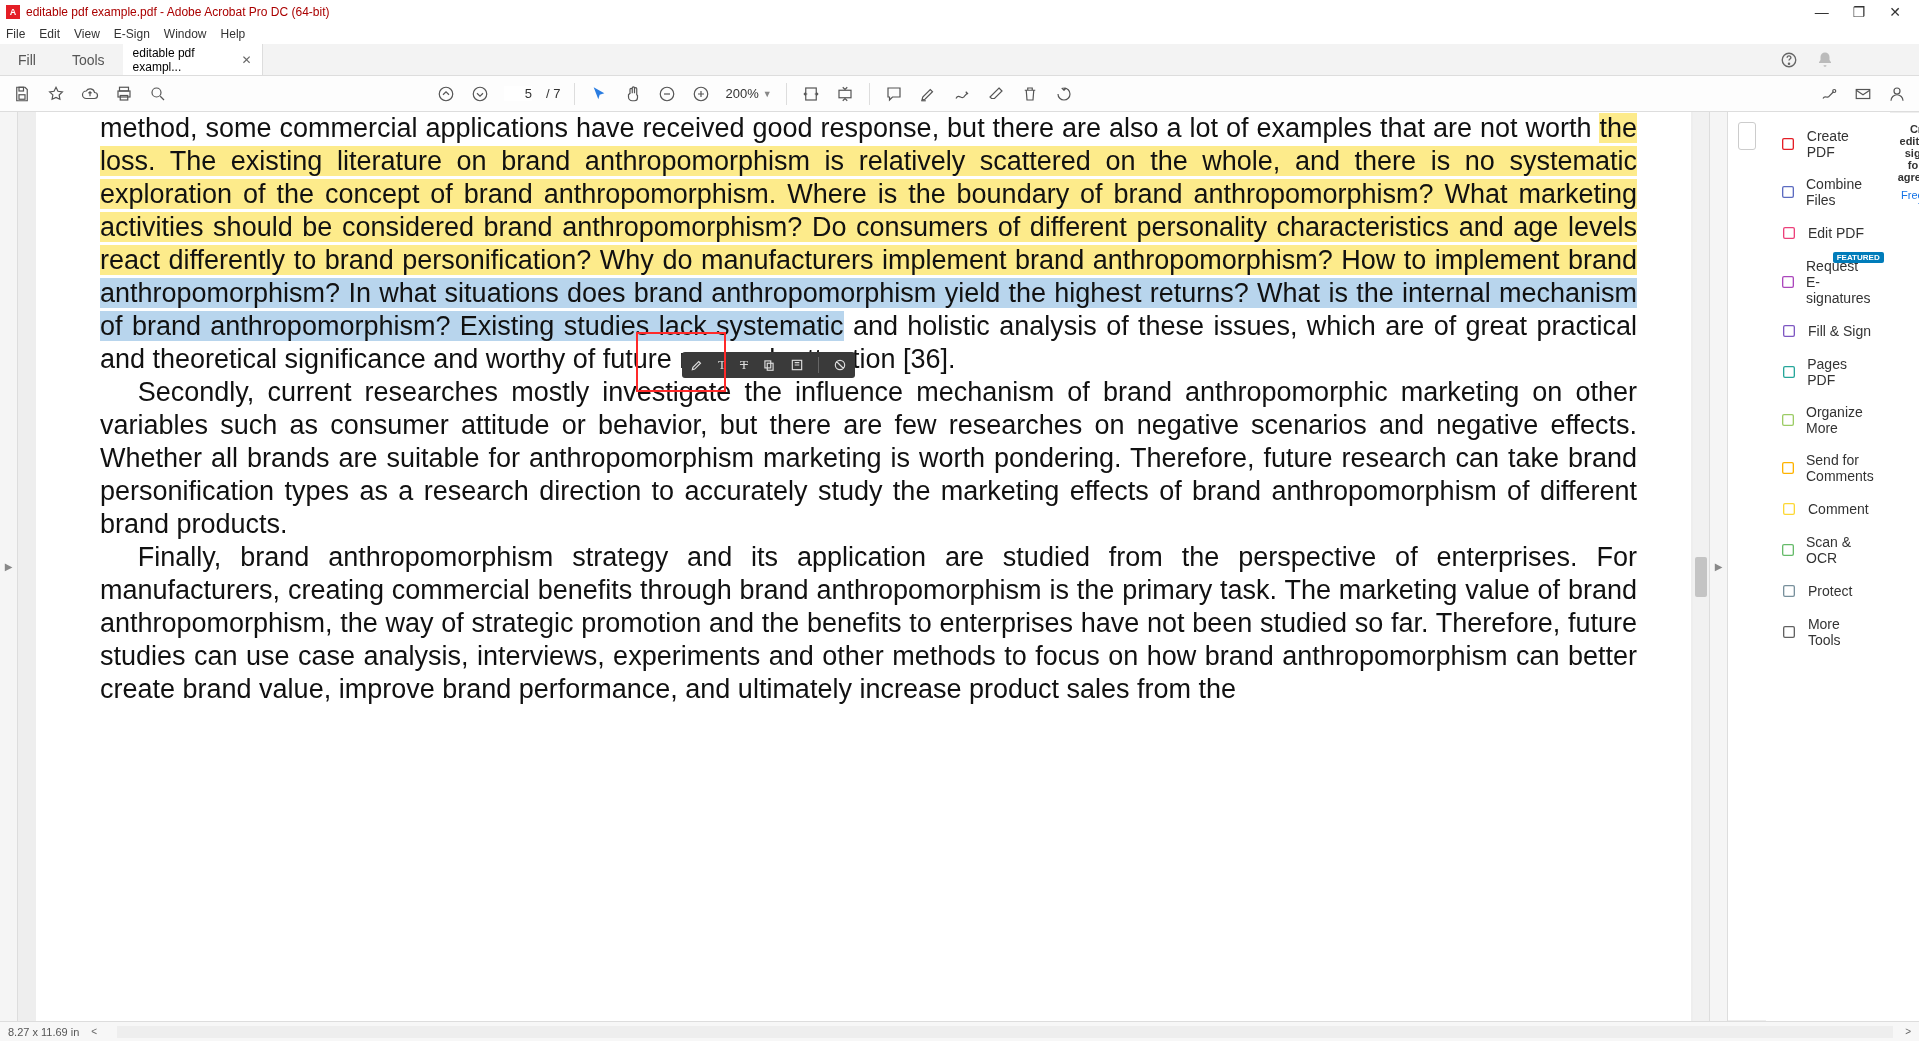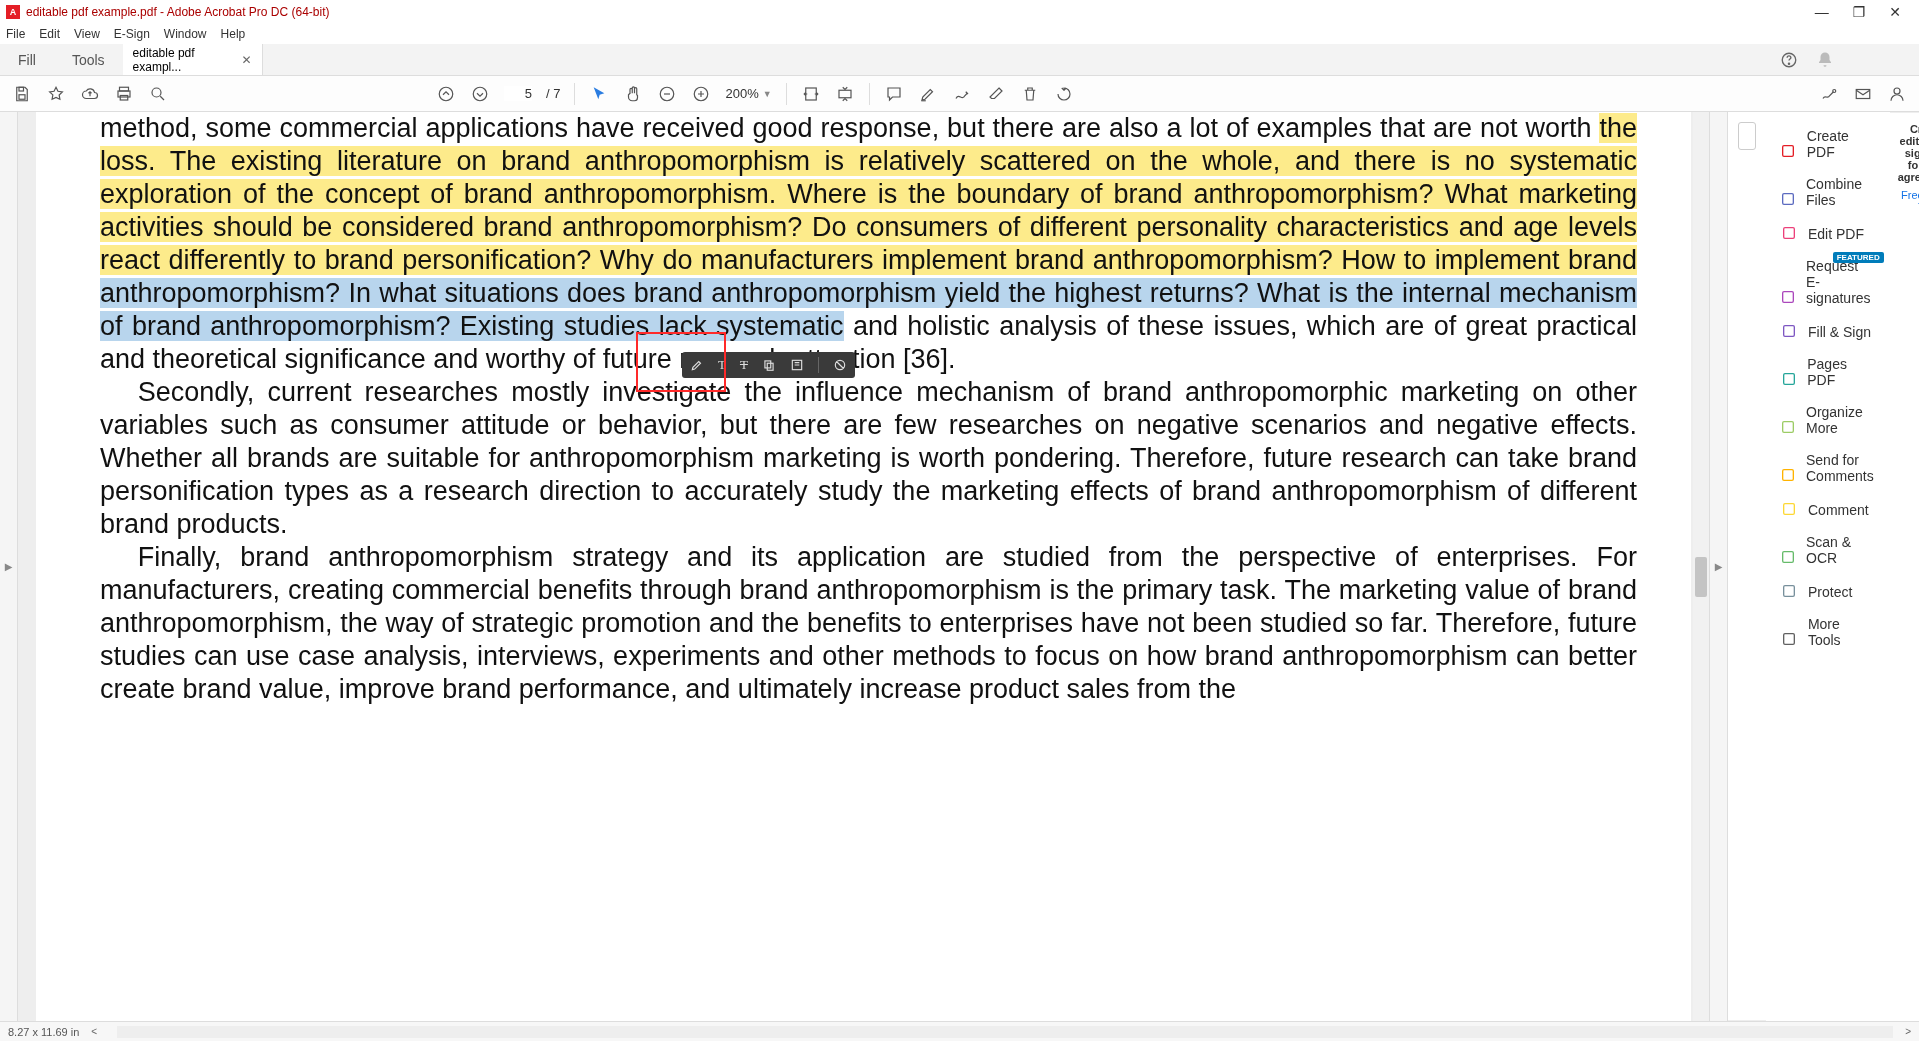--- a/index.html
+++ b/index.html
@@ -55,21 +55,21 @@
 .red-box { position: absolute; left: 600px; top: 220px; width: 90px; height: 60px; border: 2px solid #ff2a2a; pointer-events: none; }
 
 .vscroll { position:absolute; right:0; top:0; bottom:0; width:16px; background:#f1f1f1; }
 .vscroll .thumb { position:absolute; left:2px; right:2px; top:445px; height:40px; background:#c4c4c4; border-radius:2px; }
 
 
 .tools-pane { width: 192px; background: #fff; border-left: 1px solid #ddd; display:flex; }
 .tools-pane .search-wrap { padding: 10px; border-bottom: 1px solid #eee; }
 .tools-pane .search-wrap input { width: 100%; height: 28px; border: 1px solid #ccc; border-radius: 3px; padding: 0 8px; font-size: 13px; color: #666; }
 .tools-pane .tool-list { padding: 8px 0; flex:1; }
-.tools-pane .tool-item { display: flex; align-items: flex-end; gap: 10px; padding: 8px 14px; font-size: 14px; color: #333; cursor: pointer; position:relative; }
+.tools-pane .tool-item { display: flex; align-items: center; gap: 10px; padding: 8px 14px; font-size: 14px; color: #333; cursor: pointer; position:relative; }
 .tools-pane .tool-item .ti-icon { width: 18px; height: 18px; display:inline-flex; align-items:center; justify-content:center; }
 .tools-pane .tool-item .badge { position:absolute; right:6px; top:2px; background:#007cba; color:#fff; font-size:8px; padding:1px 4px; border-radius:2px; font-weight:bold; }
 .tools-pane .footer { padding: 10px 8px; text-align:center; border-top:1px solid #eee; }
 .tools-pane .footer .l1 { font-size:11px; color:#333; font-weight:600; }
 .tools-pane .footer .l2 { font-size:11px; color:#333; font-weight:600; }
 .tools-pane .footer .trial { font-size:11px; color:#1473e6; margin-top:6px; display:block; }
 
 
 .statusbar { height: 20px; background: #f7f7f7; border-top: 1px solid #ddd; display:flex; align-items:center; padding:0 8px; font-size:11px; color:#555; gap:12px; }
 .statusbar .hscroll { margin-left:8px; flex:1; height:12px; background:#eee; position:relative; }

